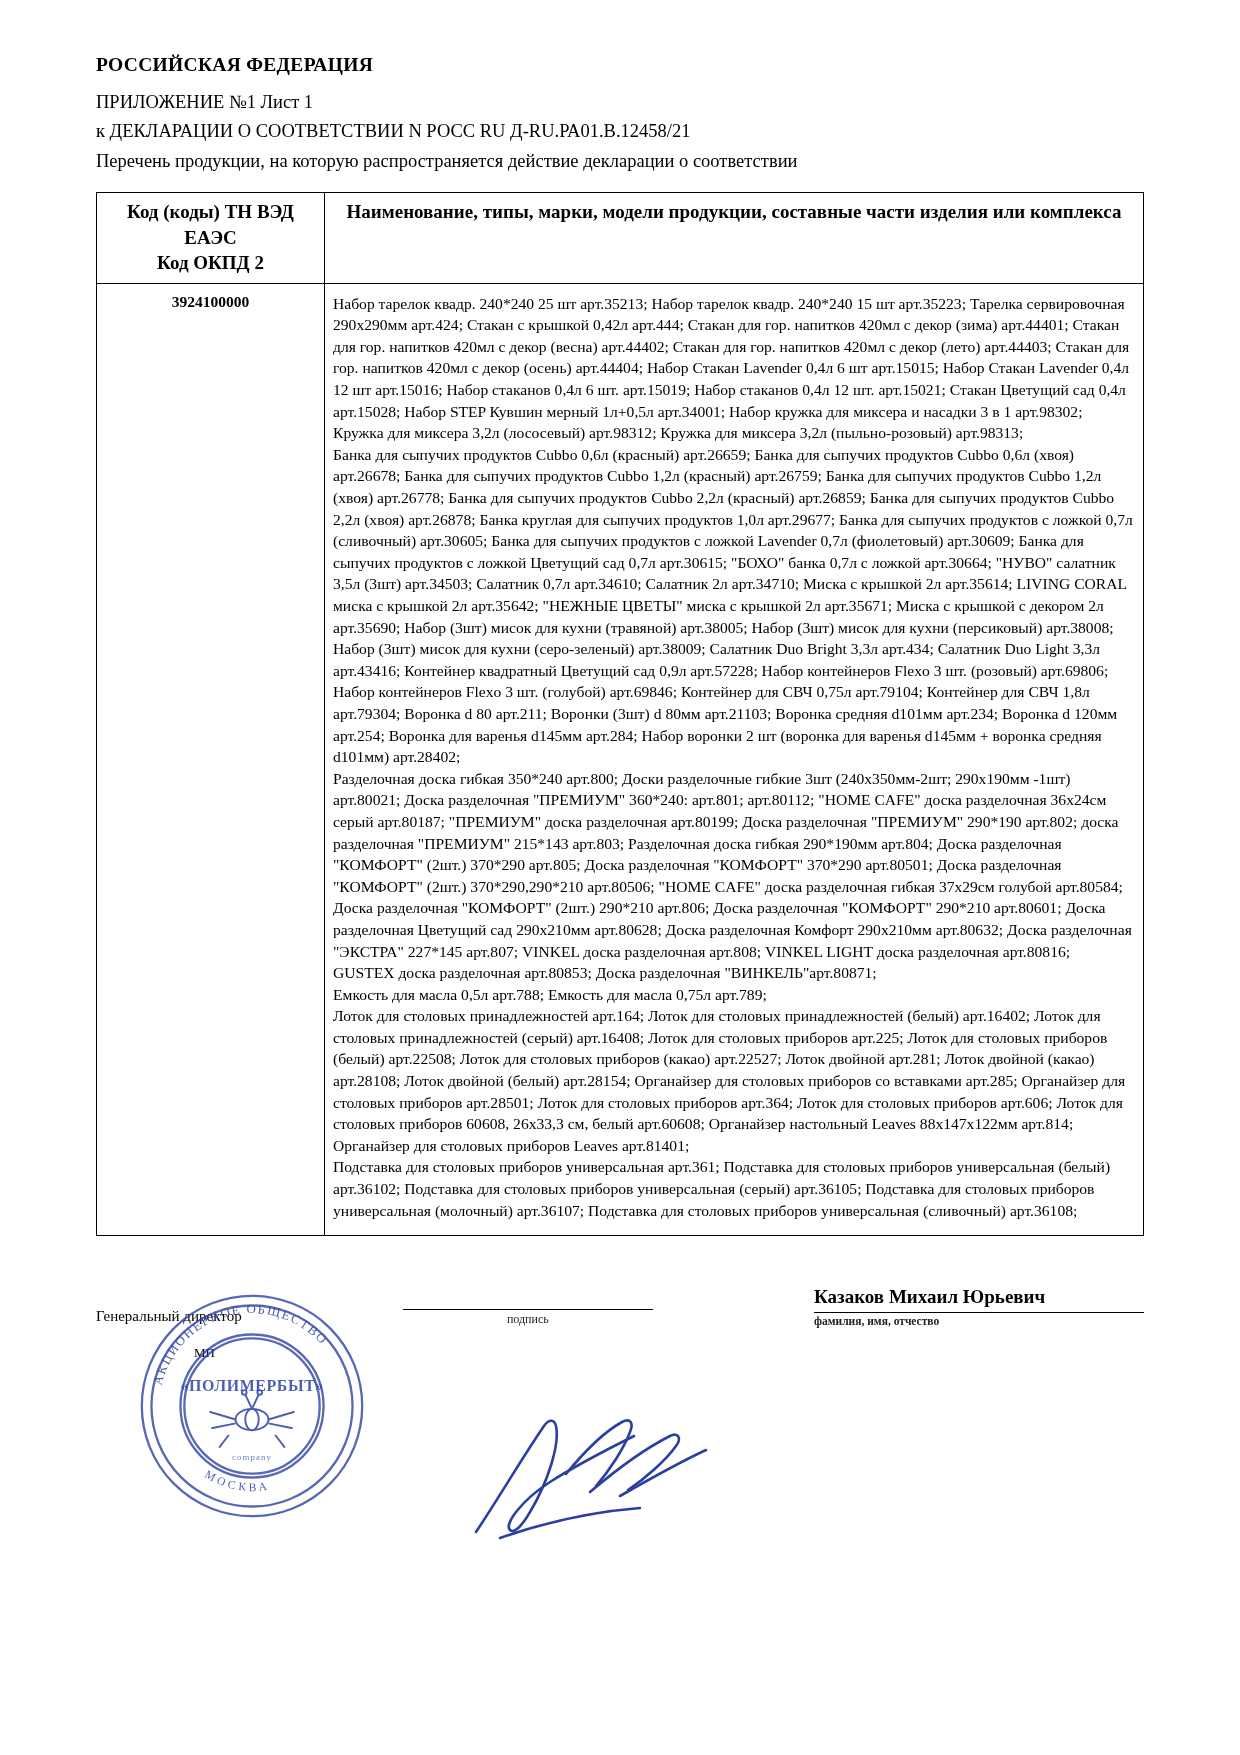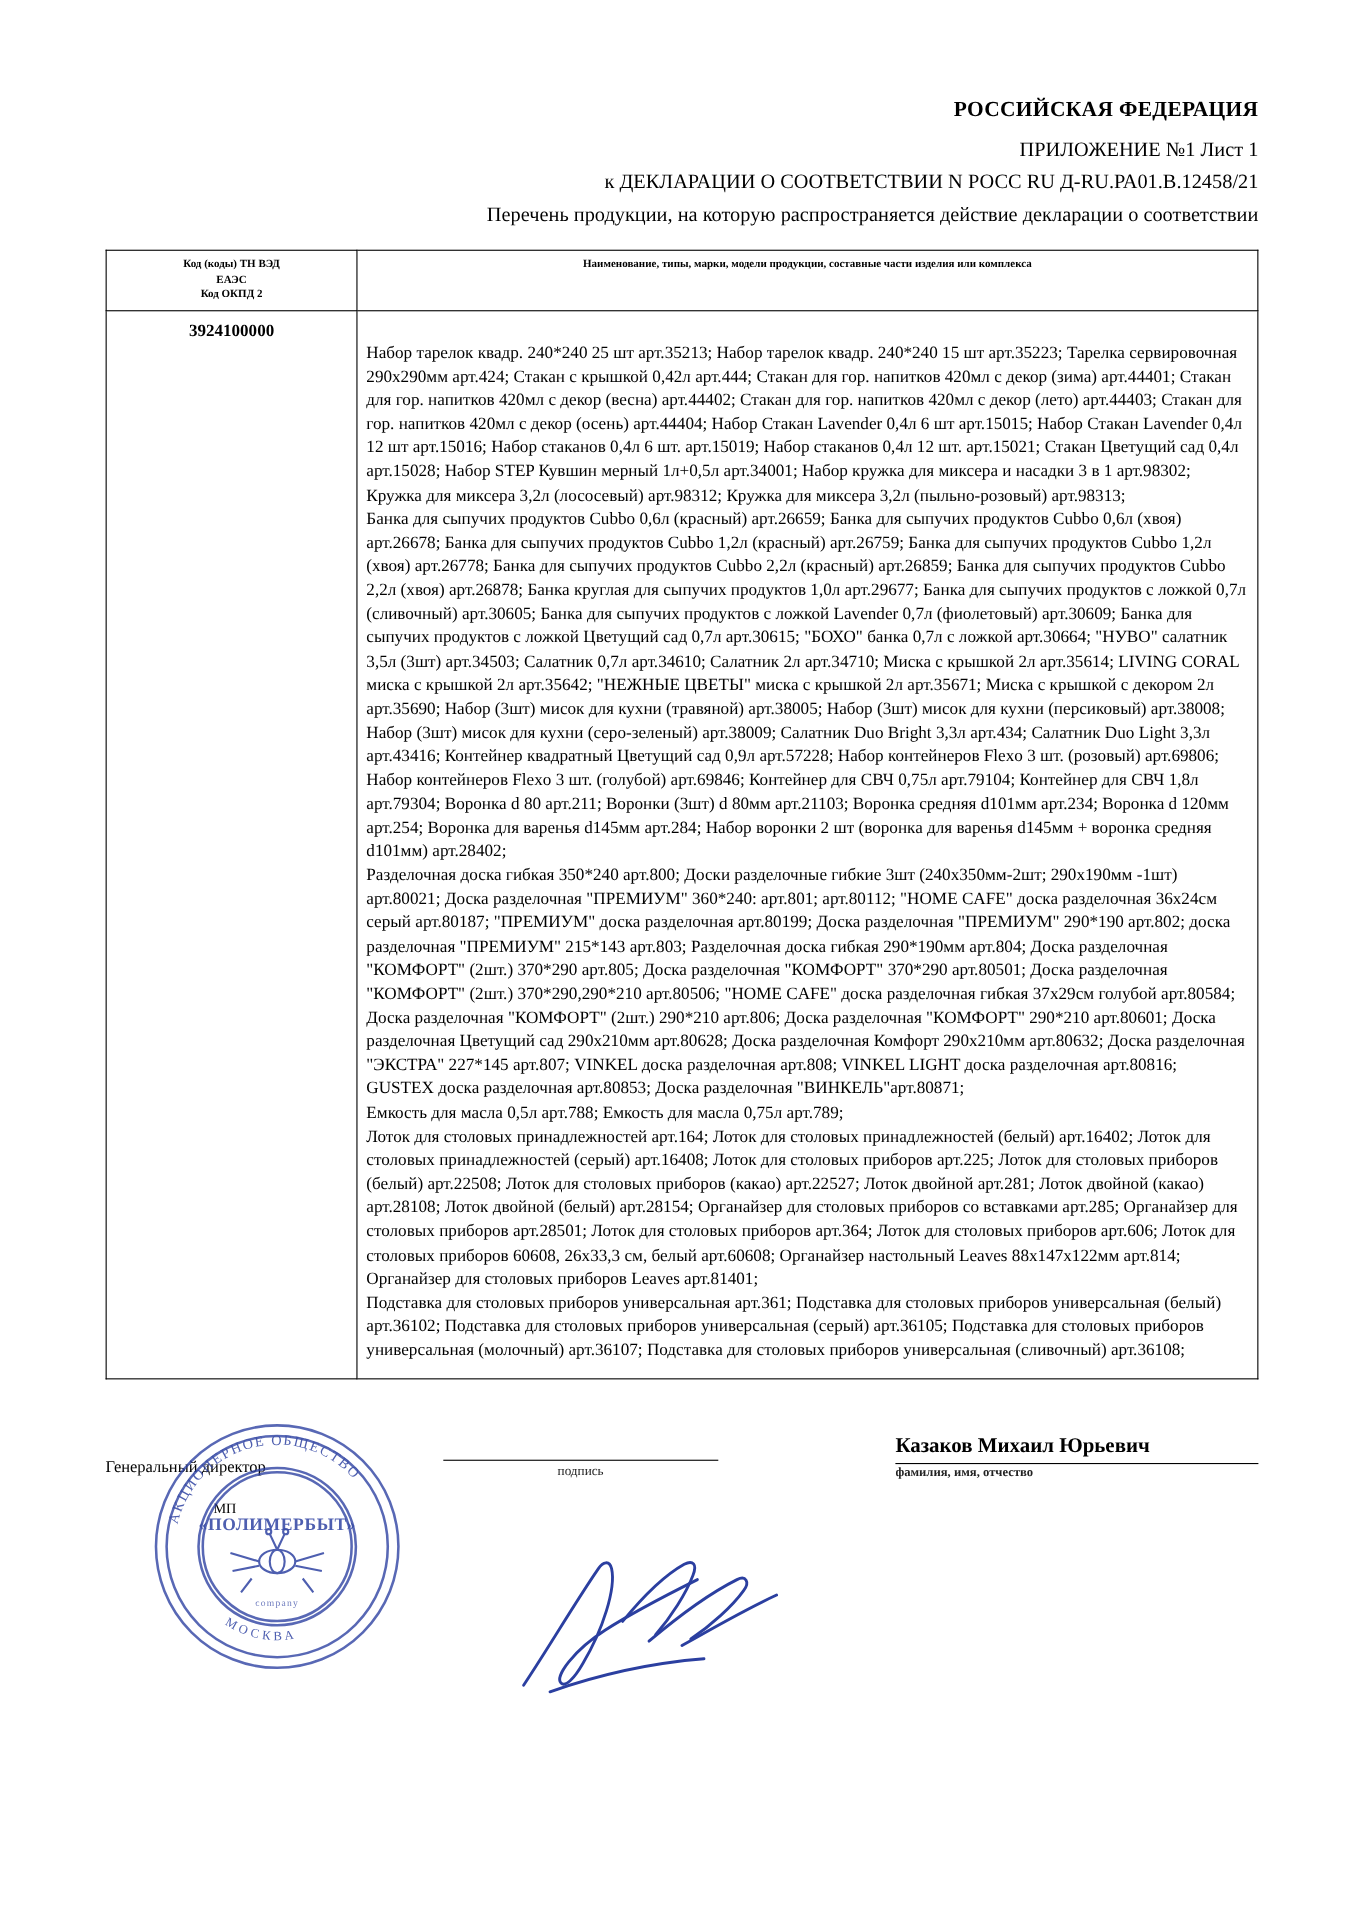--- a/index.html
+++ b/index.html
@@ -15,23 +15,22 @@
     position: relative;
   }
   .page {
     position: relative;
     width: 1240px;
     min-height: 1755px;
     box-sizing: border-box;
     padding: 52px 96px 0 96px;
   }
   .doc-header {
-    text-align: right;
+    text-align: left;
     line-height: 1.38;
-    margin-top: 35px;
   }
   .doc-header .line1 {
     font-weight: bold;
     font-size: 19.5px;
     letter-spacing: 0.3px;
     margin-bottom: 11px;
   }
   .doc-header .line2 {
     font-size: 18.5px;
     margin-bottom: 4px;
@@ -50,41 +49,41 @@
     border-collapse: collapse;
     table-layout: fixed;
   }
   table.main-table th,
   table.main-table td {
     border: 1px solid #000000;
     vertical-align: top;
   }
   table.main-table th {
     font-weight: bold;
-    font-size: 10px;
+    font-size: 19px;
     padding: 6px 6px 8px 6px;
     line-height: 1.32;
   }
   th.col-code {
     width: 215px;
     text-align: center;
   }
   th.col-name {
     text-align: center;
   }
   td.cell-code {
     text-align: center;
     font-size: 15.5px;
     padding: 9px 6px 6px 6px;
     font-weight: bold;
   }
   td.cell-name {
     font-size: 15.6px;
     line-height: 1.385;
-    padding: 27px 10px 14px 8px;
+    padding: 9px 10px 14px 8px;
     text-align: left;
   }
   .para {
     margin: 0;
     text-indent: 0;
   }
 
   .footer {
     position: relative;
     margin-top: 16px;

